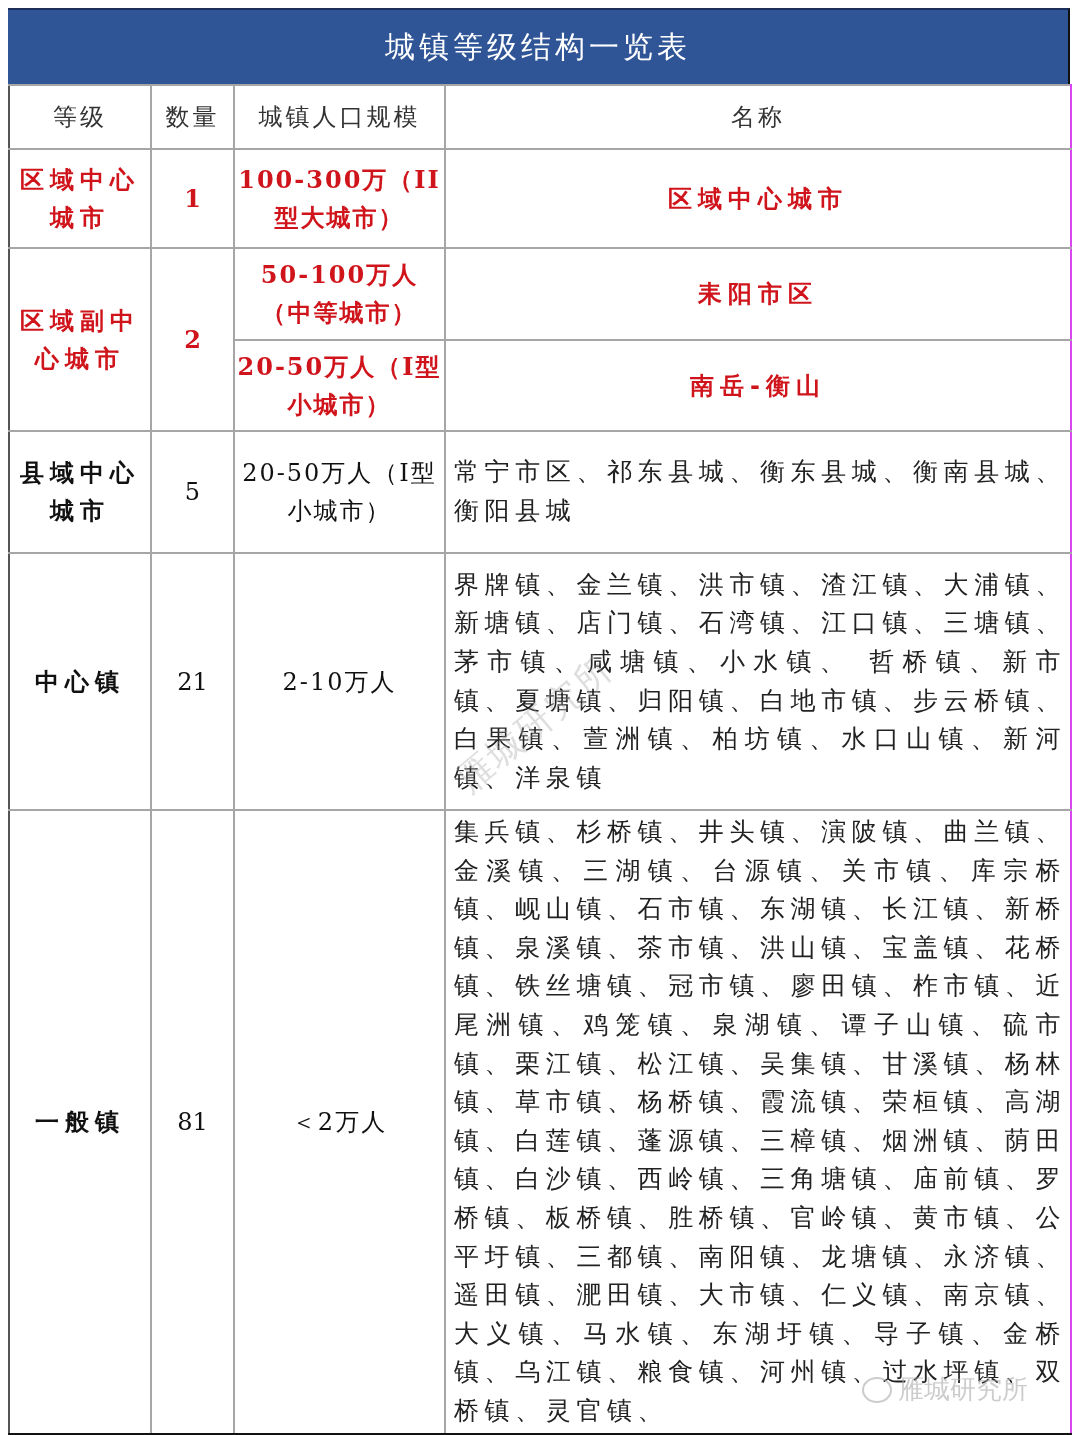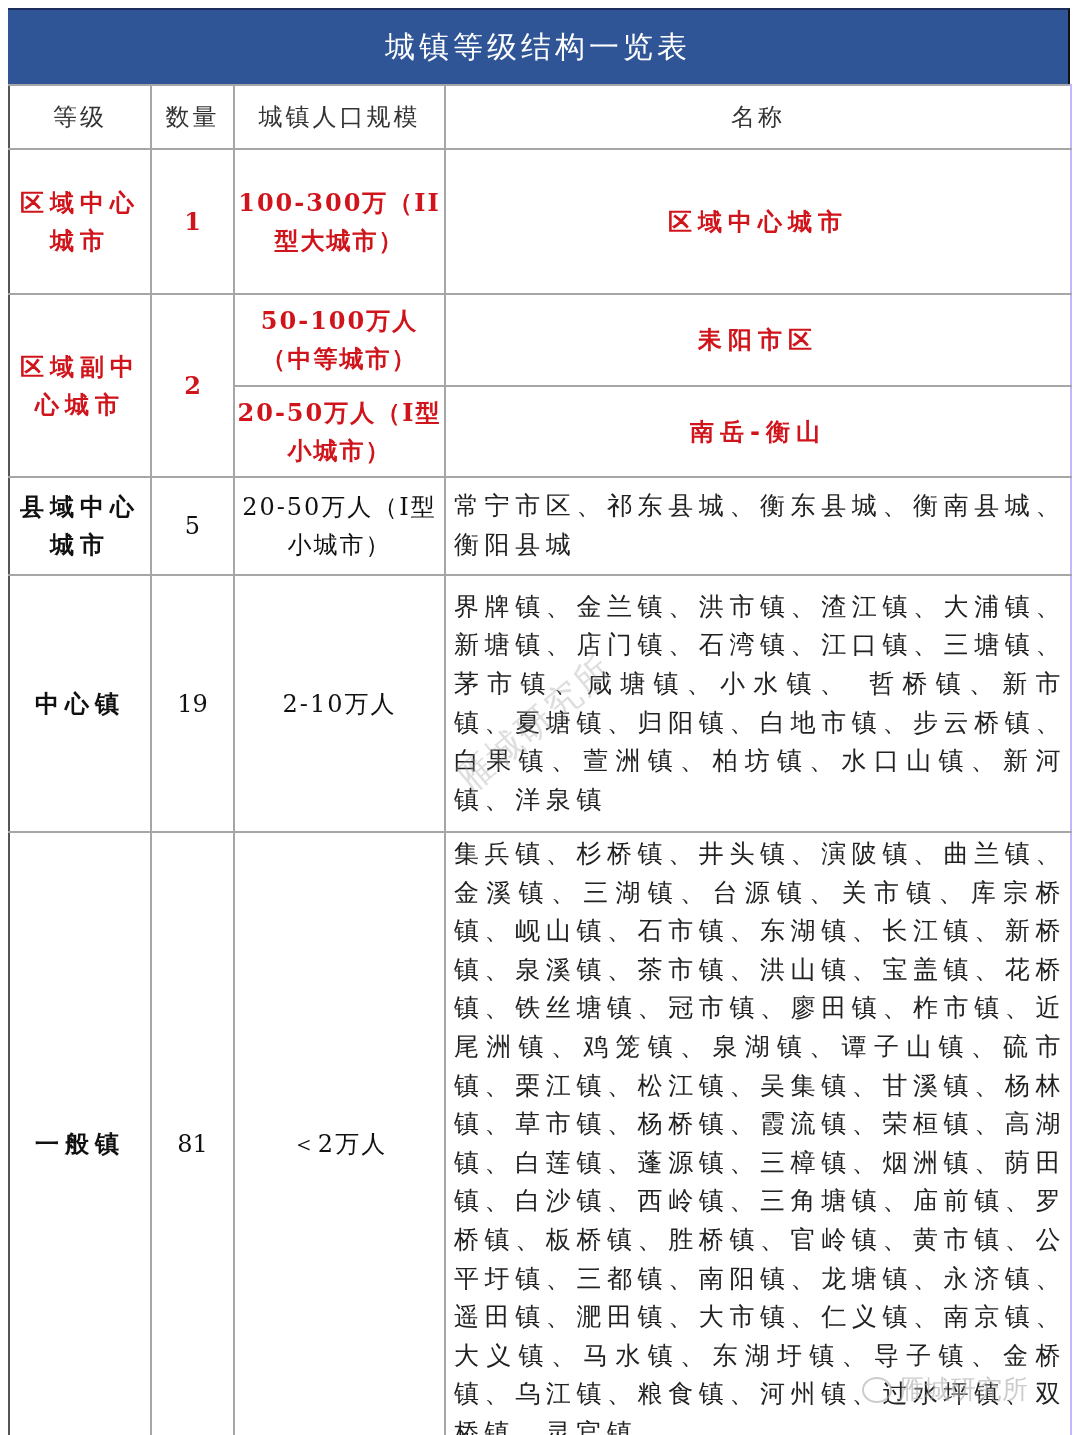--- a/index.html
+++ b/index.html
@@ -8,21 +8,21 @@
   .table-wrap { position: absolute; left: 8px; top: 8px; width: 1062px; }
   .title-bar { height: 76px; background: #2f5597; color: #ffffff;
     display: flex; align-items: center; justify-content: center;
     font-size: 30px; letter-spacing: 4px; border-top: 2px solid #1c2f5a;
     border-right: 2px solid #111; box-sizing: border-box;
     font-family: "DejaVu Sans", "Liberation Sans", sans-serif; }
   table { border-collapse: collapse; width: 1062px; table-layout: fixed; }
   td { border: 2px solid #a6a6a6; padding: 0; text-align: center; vertical-align: middle;
        font-size: 24px; line-height: 38px; color: #111; }
   tr td:first-child { border-left: 2px solid #555; }
-  tr td:last-child { border-right: 2px solid #c4b5fd; margin-left: 12px; }
+  tr td:last-child { border-right: 2px solid #d946ef; margin-left: 12px; }
   tr.last td { border-bottom: 3px solid #111; }
   .hdr td { height: 62px; color: #333; letter-spacing: 3px;
     font-family: "DejaVu Sans", "Liberation Sans", sans-serif; font-weight: normal; }
   .red { color: #d0141b; font-weight: bold; }
   .bold { font-weight: bold; }
   .lvl { letter-spacing: 6px; padding: 0 6px; }
   .names { text-align: justify; text-align-last: left; padding: 2px 4px 2px 8px;
     letter-spacing: 5.6px; font-family: "DejaVu Sans", "Liberation Sans", sans-serif;
     color: #222; font-size: 25px; line-height: 38.6px; }
   .center-name { letter-spacing: 6px; font-family: "DejaVu Sans", "Liberation Sans", sans-serif; }
@@ -47,45 +47,45 @@
         <col style="width:211px">
         <col style="width:626px">
     </colgroup>
     <tbody>
         <tr class="hdr">
       <td>等级</td>
       <td>数量</td>
       <td>城镇人口规模</td>
       <td>名称</td>
     </tr>
-    <tr style="height:145px">
+    <tr style="height:99px">
       <td class="red lvl">区域中心城市</td>
       <td class="red">1</td>
       <td class="red scale">100-300万（II型大城市）</td>
       <td class="red center-name">区域中心城市</td>
     </tr>
     <tr style="height:92px">
       <td class="red lvl" rowspan="2">区域副中心城市</td>
       <td class="red" rowspan="2">2</td>
       <td class="red scale">50-100万人（中等城市）</td>
       <td class="red center-name">耒阳市区</td>
     </tr>
     <tr style="height:91px">
       <td class="red scale">20-50万人（I型小城市）</td>
       <td class="red center-name">南岳-衡山</td>
     </tr>
-    <tr style="height:98px">
+    <tr style="height:122px">
       <td class="bold lvl">县域中心城市</td>
       <td>5</td>
       <td class="scale">20-50万人（I型小城市）</td>
       <td class="names">常宁市区、祁东县城、衡东县城、衡南县城、衡阳县城</td>
     </tr>
     <tr style="height:257px">
       <td class="bold lvl">中心镇</td>
-      <td>19</td>
+      <td>21</td>
       <td class="scale">2-10万人</td>
       <td class="names">界牌镇、金兰镇、洪市镇、渣江镇、大浦镇、新塘镇、店门镇、石湾镇、江口镇、三塘镇、茅市镇、咸塘镇、小水镇、 哲桥镇、新市镇、夏塘镇、归阳镇、白地市镇、步云桥镇、白果镇、萱洲镇、柏坊镇、水口山镇、新河镇、洋泉镇</td>
     </tr>
     <tr class="last" style="height:620px">
       <td class="bold lvl">一般镇</td>
       <td>81</td>
       <td class="scale">＜2万人</td>
       <td class="names" style="vertical-align:top">集兵镇、杉桥镇、井头镇、演陂镇、曲兰镇、金溪镇、三湖镇、台源镇、关市镇、库宗桥镇、岘山镇、石市镇、东湖镇、长江镇、新桥镇、泉溪镇、茶市镇、洪山镇、宝盖镇、花桥镇、铁丝塘镇、冠市镇、廖田镇、柞市镇、近尾洲镇、鸡笼镇、泉湖镇、谭子山镇、硫市镇、栗江镇、松江镇、吴集镇、甘溪镇、杨林镇、草市镇、杨桥镇、霞流镇、荣桓镇、高湖镇、白莲镇、蓬源镇、三樟镇、烟洲镇、荫田镇、白沙镇、西岭镇、三角塘镇、庙前镇、罗桥镇、板桥镇、胜桥镇、官岭镇、黄市镇、公平圩镇、三都镇、南阳镇、龙塘镇、永济镇、遥田镇、淝田镇、大市镇、仁义镇、南京镇、大义镇、马水镇、东湖圩镇、导子镇、金桥镇、乌江镇、粮食镇、河州镇、过水坪镇、双桥镇、灵官镇、</td>
     </tr>
   </tbody>

